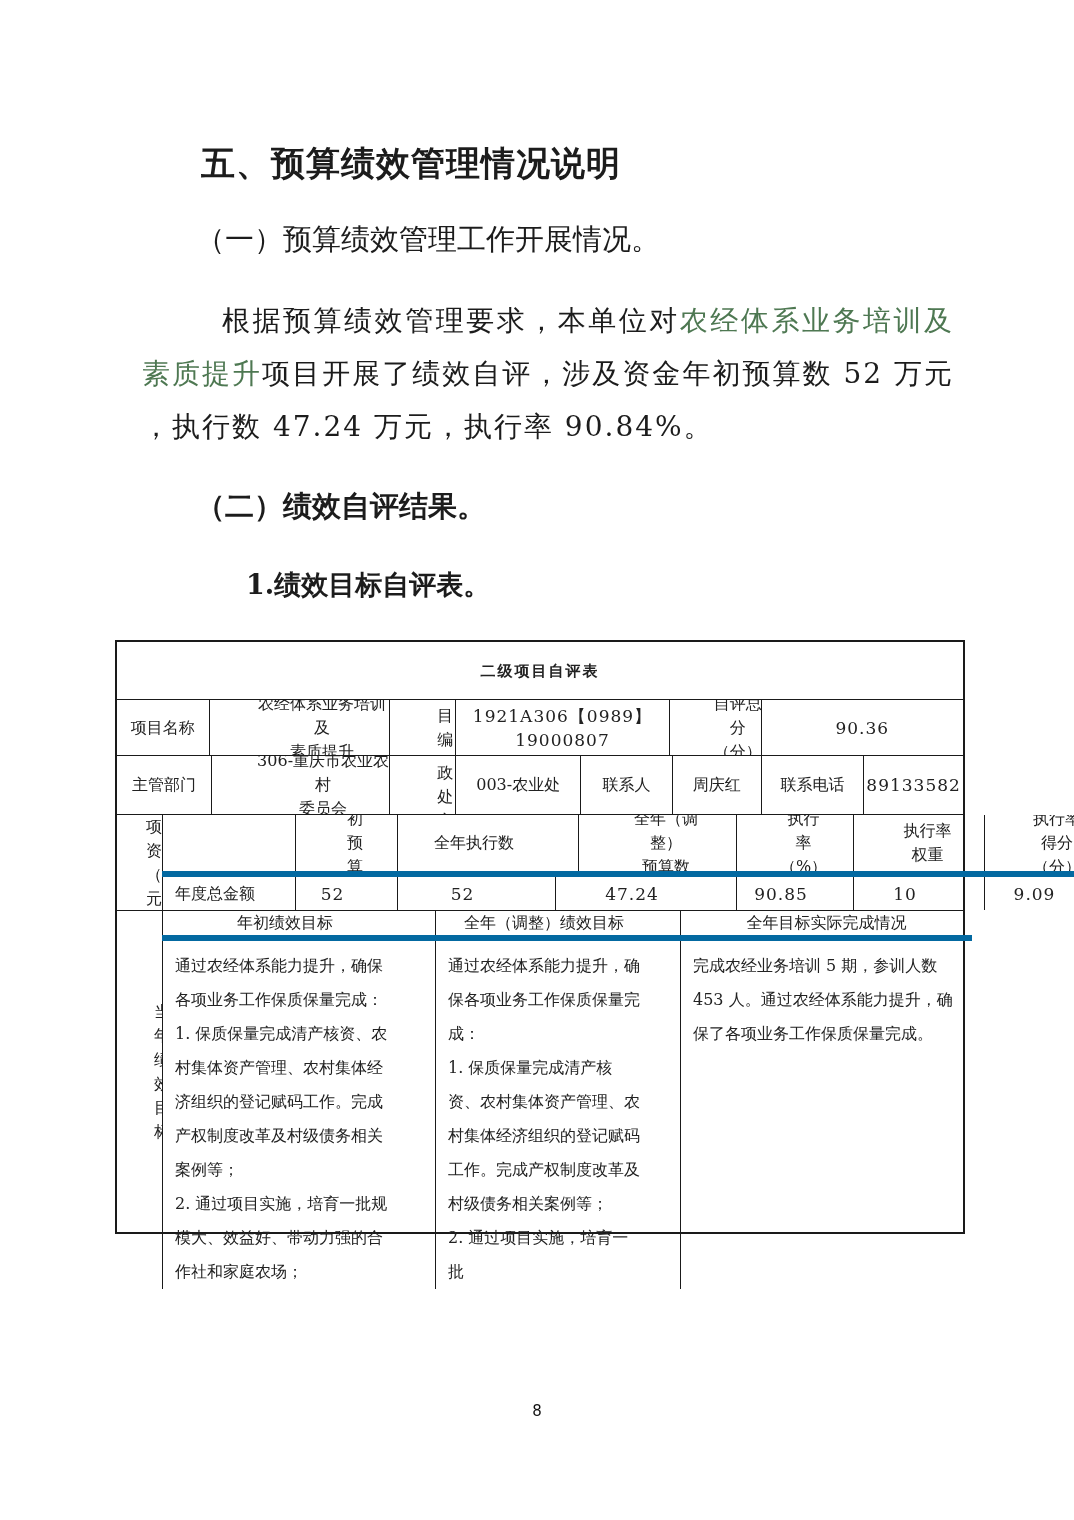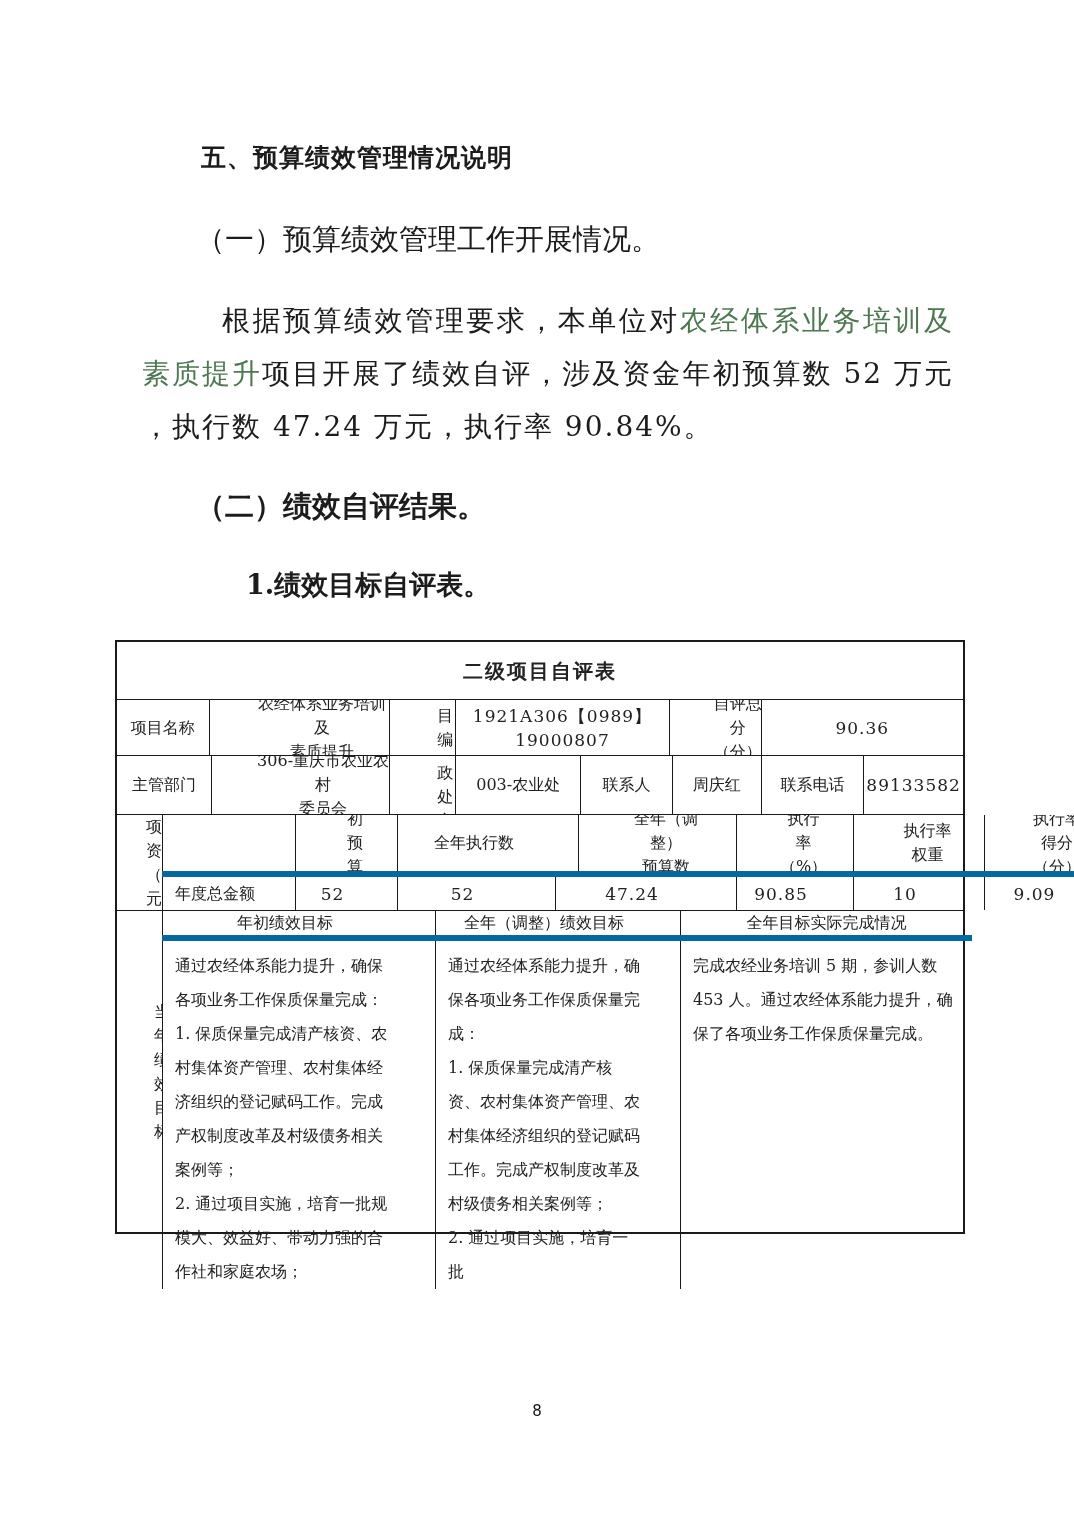--- a/index.html
+++ b/index.html
@@ -5,21 +5,21 @@
   * { margin: 0; padding: 0; box-sizing: border-box; }
   html, body { background: #ffffff; }
   body {
     width: 1074px; height: 1520px;
     position: relative;
     font-family: "DejaVu Serif", "Liberation Serif", serif;
     color: #1c1c1c;
   }
   .h1 {
     position: absolute; left: 201px; top: 141px;
-    font-size: 25px; font-weight: bold; letter-spacing: 1px;
+    font-size: 34px; font-weight: bold; letter-spacing: 1px;
   }
   .h2a { position: absolute; left: 196px; top: 220px; font-size: 29px; font-weight: normal; }
   .h2b { position: absolute; left: 196px; top: 487px; font-size: 29px; font-weight: bold; }
   .h3  { position: absolute; left: 214px; top: 567px; font-size: 27px; font-weight: bold; margin-left: 32px; }
   .intro {
     position: absolute; left: 142px; top: 294px; width: 812px;
     font-size: 28px; line-height: 53px; letter-spacing: 2px;
     text-align: justify; text-indent: 80px;
   }
   .intro .hl {  }
@@ -33,21 +33,21 @@
   .band + .band { border-top: 1px solid #1a1a1a; }
   .cell {
     border-left: 1px solid #1a1a1a;
     display: flex; align-items: center; justify-content: center;
     text-align: center; line-height: 24px;
     overflow: hidden;
   }
   .band > .cell:first-child { border-left: none; }
   .pre { white-space: pre-line; padding-left: 45px; }
   .title-band { height: 57px; }
-  .title-band .cell { width: 100%; font-size: 20px; font-weight: bold; letter-spacing: 2px; }
+  .title-band .cell { width: 100%; font-size: 15px; font-weight: bold; letter-spacing: 2px; }
   .r2 { height: 56px; }
   .r3 { height: 59px; }
   .stack { display: flex; flex-direction: column; flex: 1; }
   .subrow { display: flex; width: 100%; gap: 28px; }
   .subrow + .subrow { border-top: 6px solid #0369a1; }
   .subrow .cell { border-left: 1px solid #1a1a1a; }
   .band-r45 { height: 96px; }
   .band-r45 .subrow-h { height: 56px; }
   .band-r45 .subrow-v { flex: 1; }
   .band-r67 { height: 322px; }

